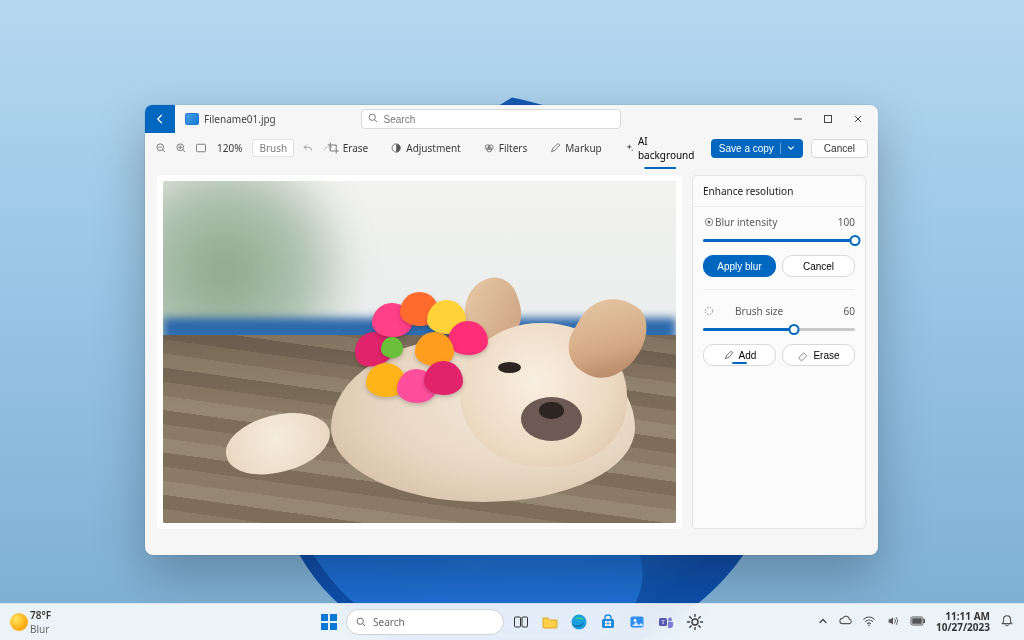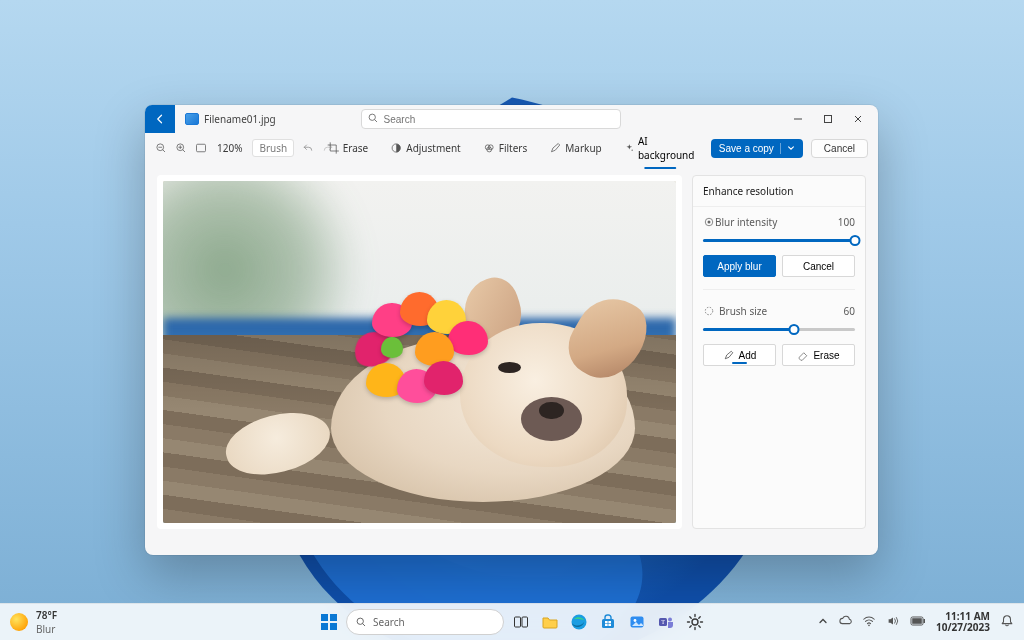--- a/index.html
+++ b/index.html
@@ -78,31 +78,31 @@
   }
   .side-row { padding:8px 10px; border-bottom:1px solid #eee; display:flex; align-items:center; gap:6px;}
   .side-row.section { border-left:2px solid var(--accent); padding-left:8px; }
   .slider-row { padding:6px 10px 2px; }
   .slider-head { display:flex; justify-content:space-between; align-items:center; color:#5a5a5a; padding:2px 0 4px;}
   .slider-track { position:relative; height:14px;}
   .slider-track .track { position:absolute; left:0; right:0; top:6px; height:3px; background:#c9c9c9; border-radius:2px;}
   .slider-track .fill { position:absolute; left:0; top:6px; height:3px; background:var(--accent); border-radius:2px;}
   .slider-track .thumb { position:absolute; top:2px; width:11px; height:11px; background:#fff; border:2px solid var(--accent); border-radius:50%; transform:translateX(-50%); box-sizing:border-box;}
   .btn-row { display:flex; gap:6px; padding:6px 10px 10px;}
-  .btn-row button { flex:1; height:22px; font-size:10px; border-radius:2px; border:1px solid var(--grey-btn-border); background:#fff; cursor:pointer; display:flex; align-items:center; justify-content:center; gap:4px;}
+  .btn-row button { flex:1; height:22px; font-size:10px; border-radius:10px; border:1px solid var(--grey-btn-border); background:#fff; cursor:pointer; display:flex; align-items:center; justify-content:center; gap:4px;}
   .btn-row button.primary { background:var(--accent); color:#fff; border-color:var(--accent);}
   .btn-row.toggle button.active{ position:relative;}
   .btn-row.toggle button.active::after{ content:""; position:absolute; bottom:1px; left:40%; right:40%; height:2px; background:var(--accent); border-radius:1px;}
   .divider { height:1px; background:#eee; margin:2px 10px 6px;}
   
   .taskbar {
     position:absolute; left:0; right:0; bottom:0; height:36px; background:rgba(244,248,252,.92); backdrop-filter:blur(10px);
     display:flex; align-items:center; padding:0 10px; font-size:10px; color:#333; border-top:1px solid rgba(0,0,0,.06);
   }
-  .weather { display:flex; align-items:center; gap:8px;}
+  .weather { display:flex; align-items:center; gap:2px;}
   .weather .sun { width:18px;height:18px;border-radius:50%;background:radial-gradient(circle at 35% 35%, #ffe45e 0%, #ff9d00 80%);}
   .tb-center { position:absolute; left:50%; transform:translateX(-50%); display:flex; align-items:center; gap:5px;}
   .tb-icon { width:24px; height:24px; border-radius:4px; display:flex; align-items:center; justify-content:center;}
   .tb-search {
     width:140px; height:24px; background:#fff; border:1px solid #d0d0d0; border-radius:14px; display:flex; align-items:center; gap:6px; padding:0 8px; color:#666;
   }
   .tray { margin-left:auto; display:flex; align-items:center; gap:10px;font-weight:bold;}
   .tray .clock{ text-align:right; line-height:1.1;}
   .svg-ic{width:12px;height:12px;display:block;}
   
@@ -325,21 +325,21 @@
 
         <div class="btn-row">
           <button class="primary">Apply blur</button>
           <button>Cancel</button>
         </div>
 
         <div class="divider"></div>
 
         <div class="slider-row">
           <div class="slider-head">
-            <span style="display:flex;align-items:center;gap:4px;">
+            <span style="display:flex;align-items:center;gap:20px;">
               <svg class="svg-ic" viewBox="0 0 16 16">
                   <circle cx="8" cy="8" r="5" stroke="#666" fill="none" stroke-dasharray="2 2"></circle>
                 </svg>
               <span>Brush size</span>
             </span>
             <span>60</span>
           </div>
           <div class="slider-track">
             <div class="track"></div>
             <div class="fill" style="width:60%;"></div>

